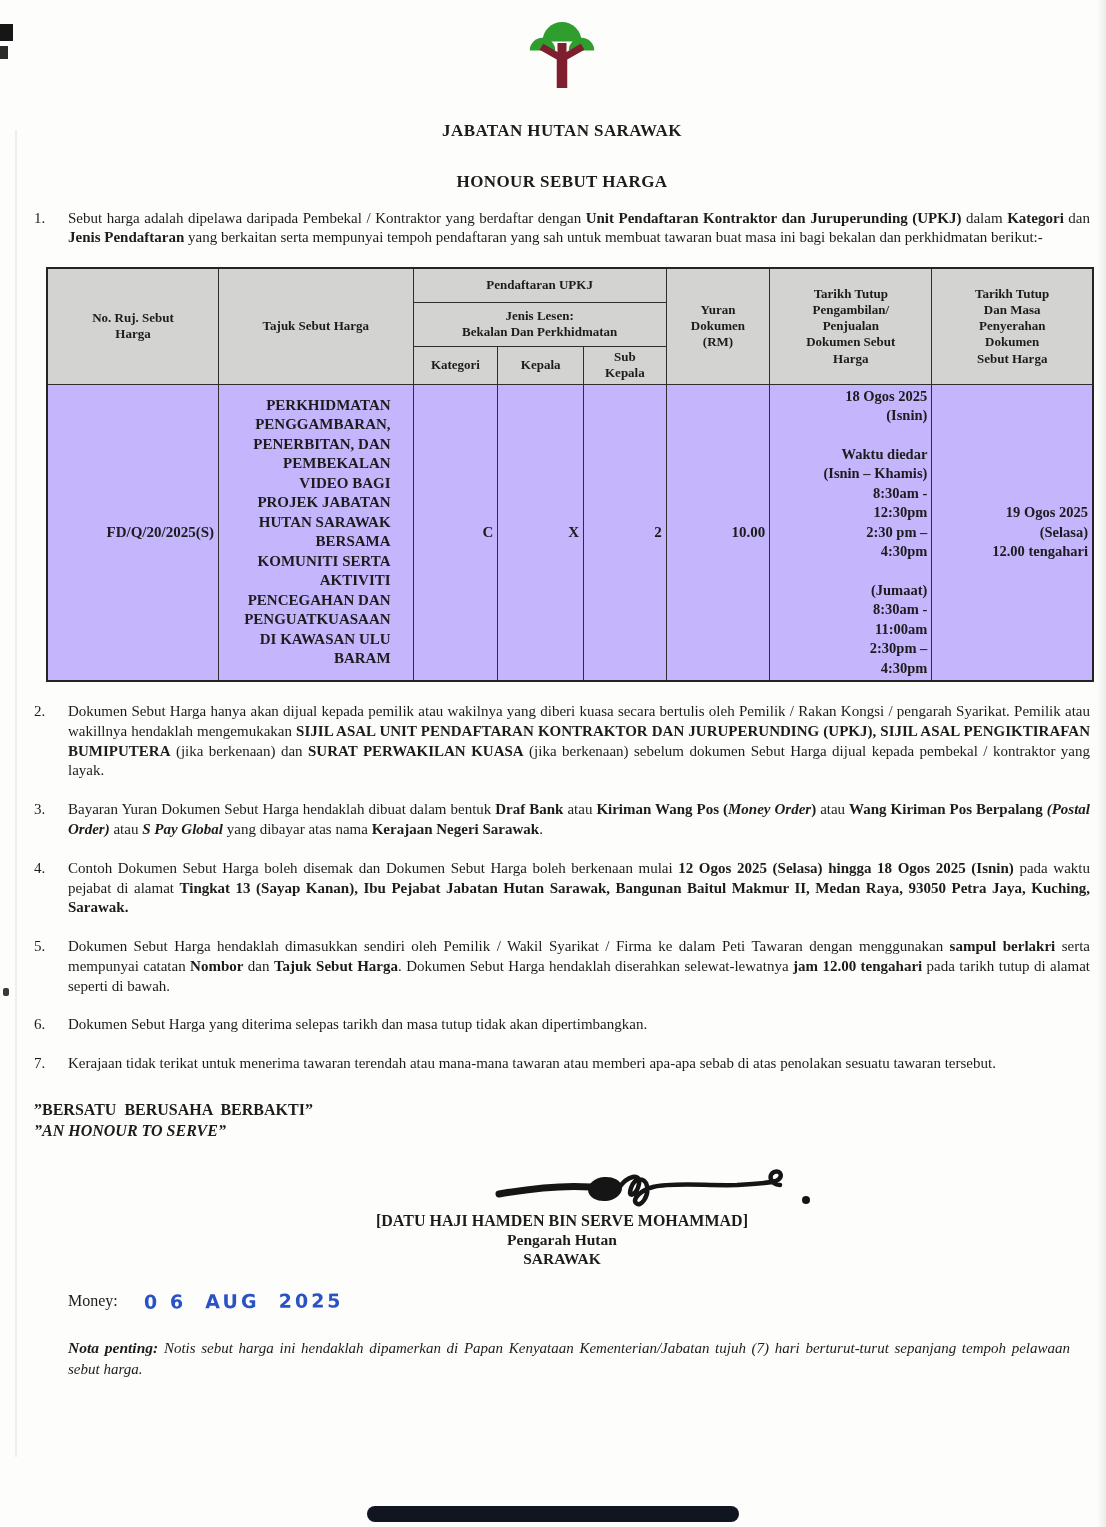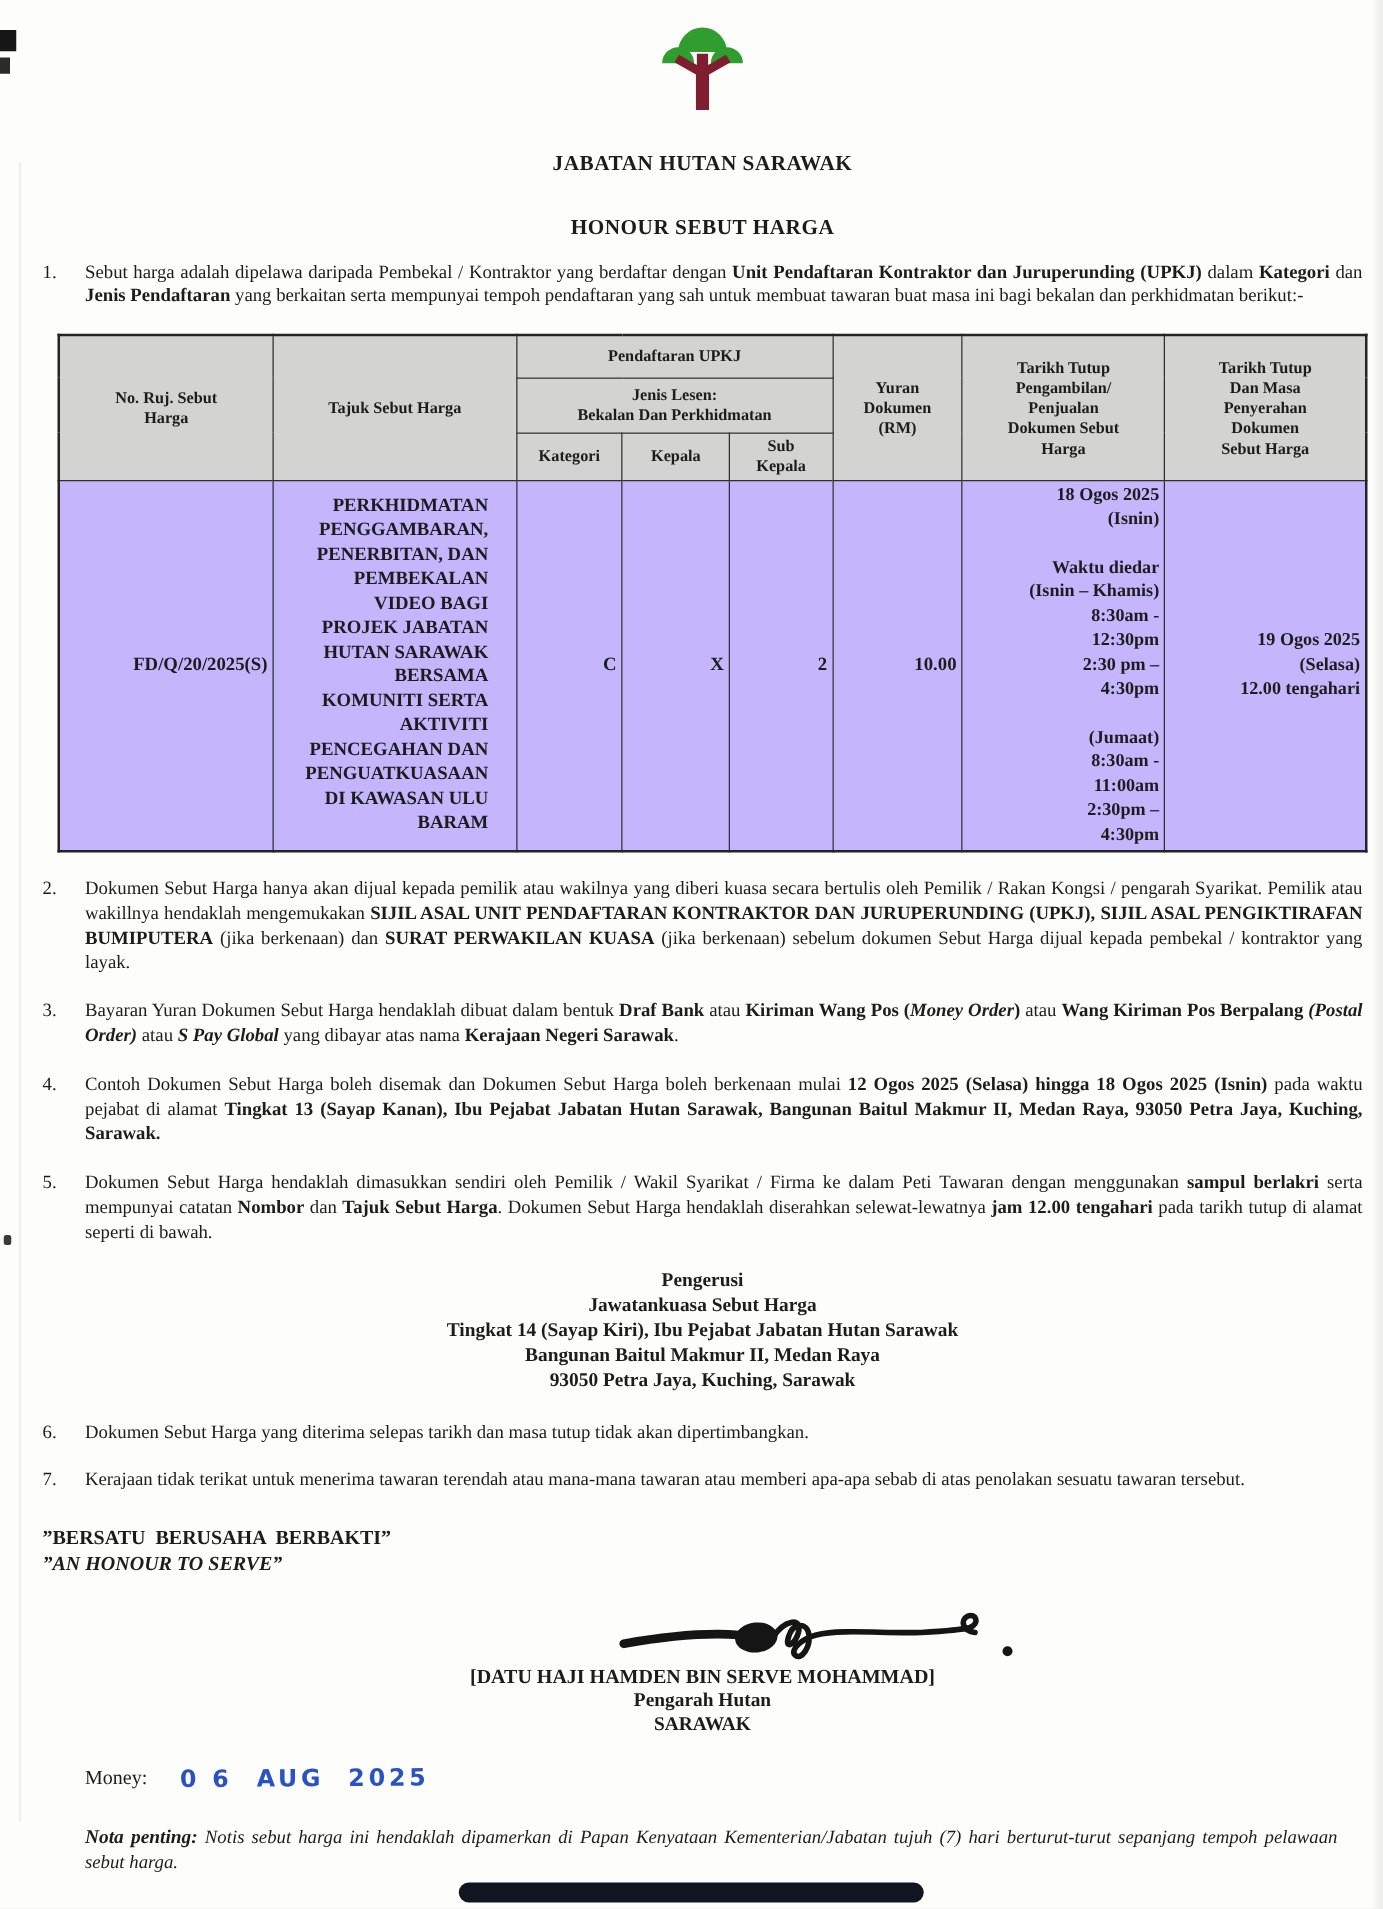--- a/index.html
+++ b/index.html
@@ -190,27 +190,20 @@
     <div class="item">
       <div class="num">4.</div>
       <div class="body"><span>Contoh Dokumen Sebut Harga boleh disemak dan Dokumen Sebut Harga boleh berkenaan mulai </span><b>12 Ogos 2025 (Selasa) hingga 18 Ogos 2025 (Isnin)</b><span> pada waktu pejabat di alamat </span><b>Tingkat 13 (Sayap Kanan), Ibu Pejabat Jabatan Hutan Sarawak, Bangunan Baitul Makmur II, Medan Raya, 93050 Petra Jaya, Kuching, Sarawak.</b></div>
     </div>
 
     <div class="item">
       <div class="num">5.</div>
       <div class="body"><span>Dokumen Sebut Harga hendaklah dimasukkan sendiri oleh Pemilik / Wakil Syarikat / Firma ke dalam Peti Tawaran dengan menggunakan </span><b>sampul berlakri</b><span> serta mempunyai catatan </span><b>Nombor</b><span> dan </span><b>Tajuk Sebut Harga</b><span>. Dokumen Sebut Harga hendaklah diserahkan selewat-lewatnya </span><b>jam 12.00 tengahari</b><span> pada tarikh tutup di alamat seperti di bawah.</span></div>
     </div>
 
-    <div class="address">
-      <div>Pengerusi</div>
-      <div>Jawatankuasa Sebut Harga</div>
-      <div>Tingkat 14 (Sayap Kiri), Ibu Pejabat Jabatan Hutan Sarawak</div>
-      <div>Bangunan Baitul Makmur II, Medan Raya</div>
-      <div>93050 Petra Jaya, Kuching, Sarawak</div>
-    </div>
 
     <div class="item">
       <div class="num">6.</div>
       <div class="body"><span>Dokumen Sebut Harga yang diterima selepas tarikh dan masa tutup tidak akan dipertimbangkan.</span></div>
     </div>
 
     <div class="item">
       <div class="num">7.</div>
       <div class="body"><span>Kerajaan tidak terikat untuk menerima tawaran terendah atau mana-mana tawaran atau memberi apa-apa sebab di atas penolakan sesuatu tawaran tersebut.</span></div>
     </div>

